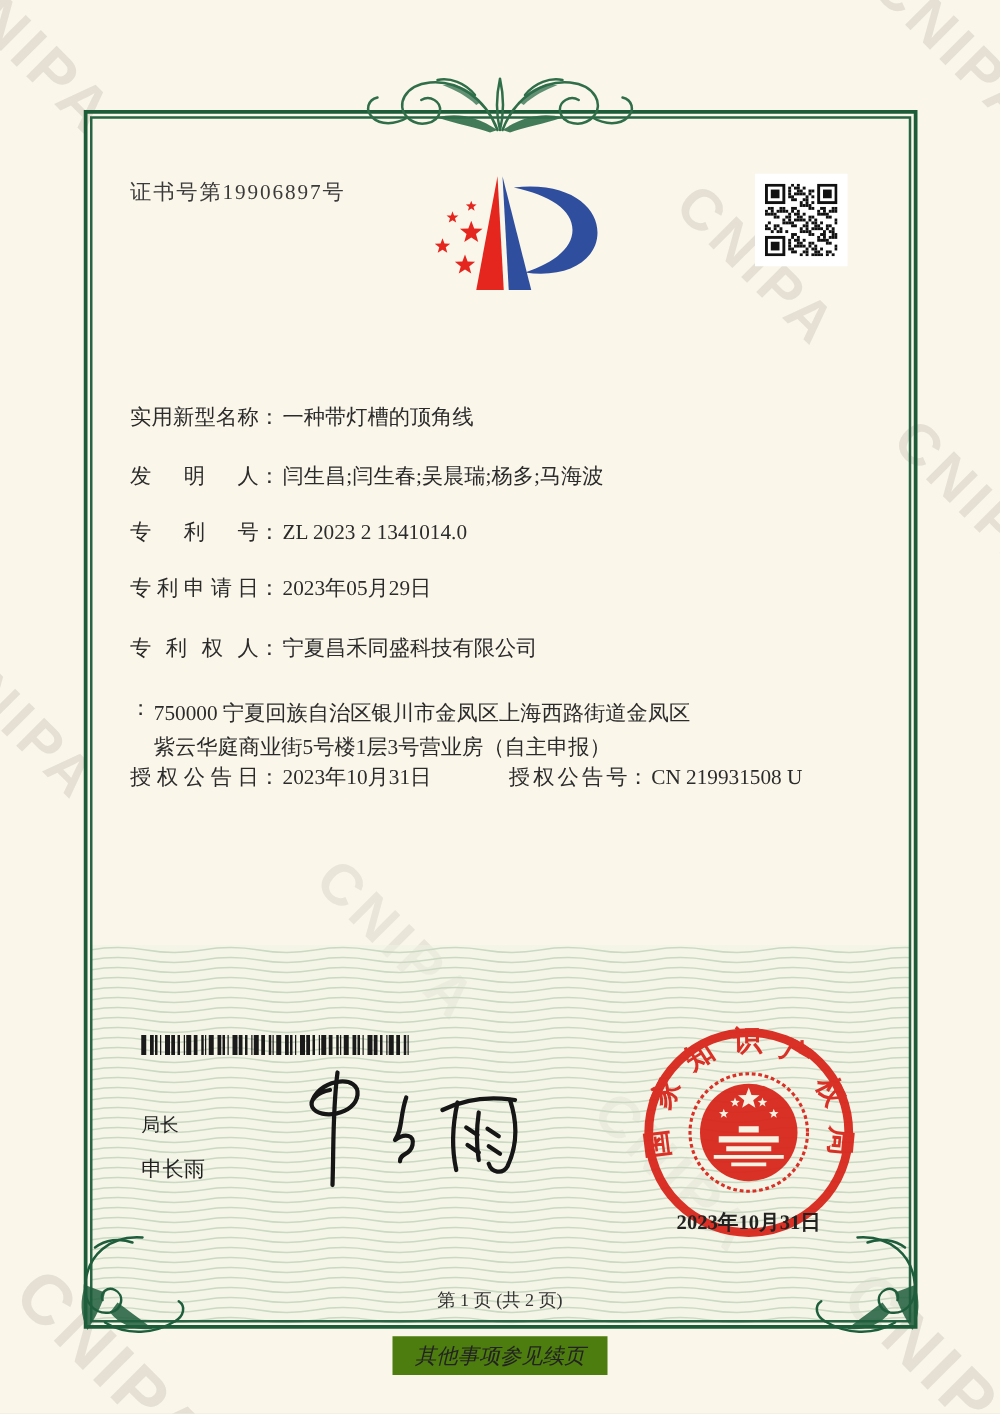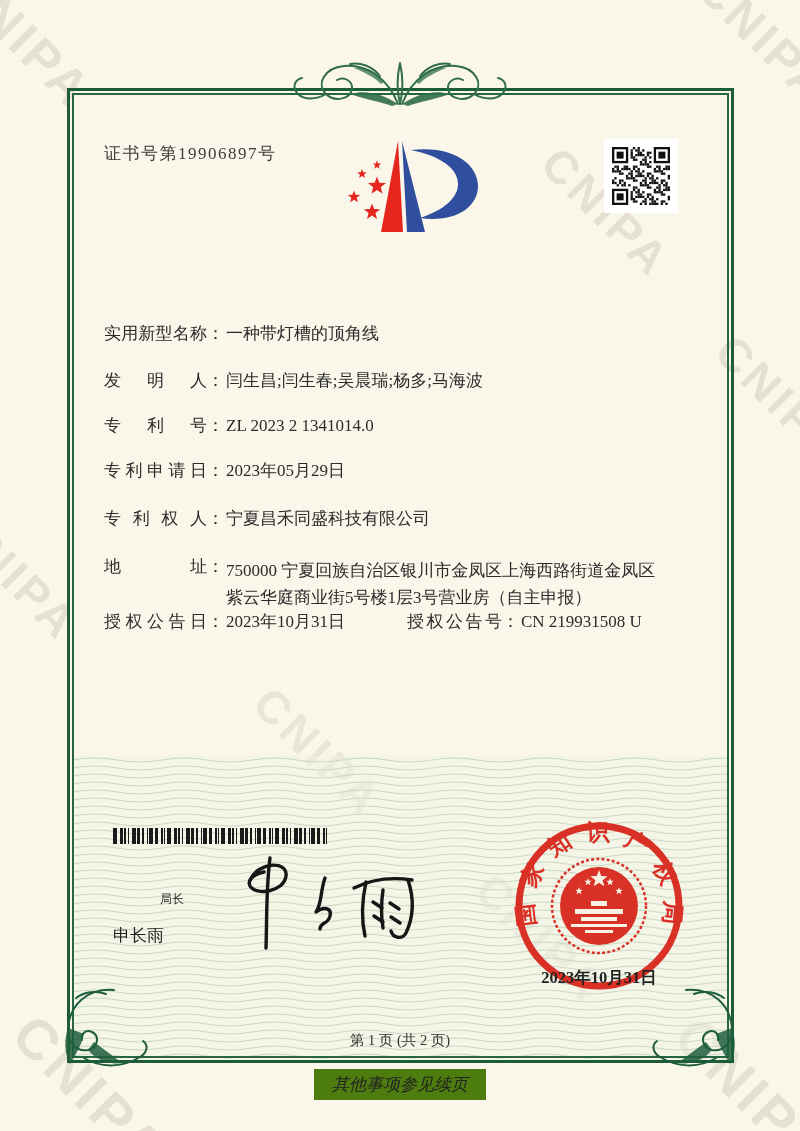--- a/index.html
+++ b/index.html
@@ -58,21 +58,21 @@
 
   
   .legal{position:absolute;left:102px;top:644px;width:618px;font-size:16.5px;line-height:29px;
          font-style:italic;color:#222;z-index:5;}
   .legal p{margin:0;text-indent:2em;}
 
   
   .barcode{position:absolute;left:113px;top:828px;height:16px;display:flex;z-index:5;}
   .barcode i{display:block;background:#1a1a1a;height:100%;}
   .signer-title{position:absolute;left:113px;top:891px;font-family:"Liberation Sans","DejaVu Sans",sans-serif;
-                font-size:12px;color:#1f1f1f;z-index:5;margin-left:47px;}
+                font-size:15px;color:#1f1f1f;z-index:5;}
   .signer-name{position:absolute;left:113px;top:924px;font-family:"Liberation Sans","DejaVu Sans",sans-serif;
                font-size:17px;color:#1f1f1f;z-index:5;}
   .signature{position:absolute;left:230px;top:848px;z-index:5;}
   .seal{position:absolute;left:511px;top:816px;z-index:6;}
 
   .footer-page{position:absolute;left:0;top:1031px;width:100%;text-align:center;font-size:14.5px;
                color:#333;z-index:5;}
   .note{position:absolute;left:50%;top:1069px;transform:translateX(-50%);background:#4d7c0f;
         padding:4px 18px;font-size:17px;font-style:italic;color:#222;z-index:5;white-space:nowrap;}
 </style>
@@ -389,21 +389,20 @@
       <span class="f-label">专利申请日</span>
       <span class="f-colon">：</span>
       <span class="f-value">2023年05月29日</span>
     </div>
     <div class="frow r5">
       <span class="f-label">专利权人</span>
       <span class="f-colon">：</span>
       <span class="f-value">宁夏昌禾同盛科技有限公司</span>
     </div>
     <div class="frow addr">
-      <span class="f-label">地址</span>
       <span class="f-colon">：</span>
       <span class="f-value">750000 宁夏回族自治区银川市金凤区上海西路街道金凤区紫云华庭商业街5号楼1层3号营业房（自主申报）</span>
     </div>
     <div class="frow grant">
       <span class="f-label">授权公告日</span>
       <span class="f-colon">：</span>
       <span class="f-value">2023年10月31日</span>
       <span class="grant-spacer"></span>
       <span class="f-label2">授权公告号</span>
       <span class="f-colon">：</span>

